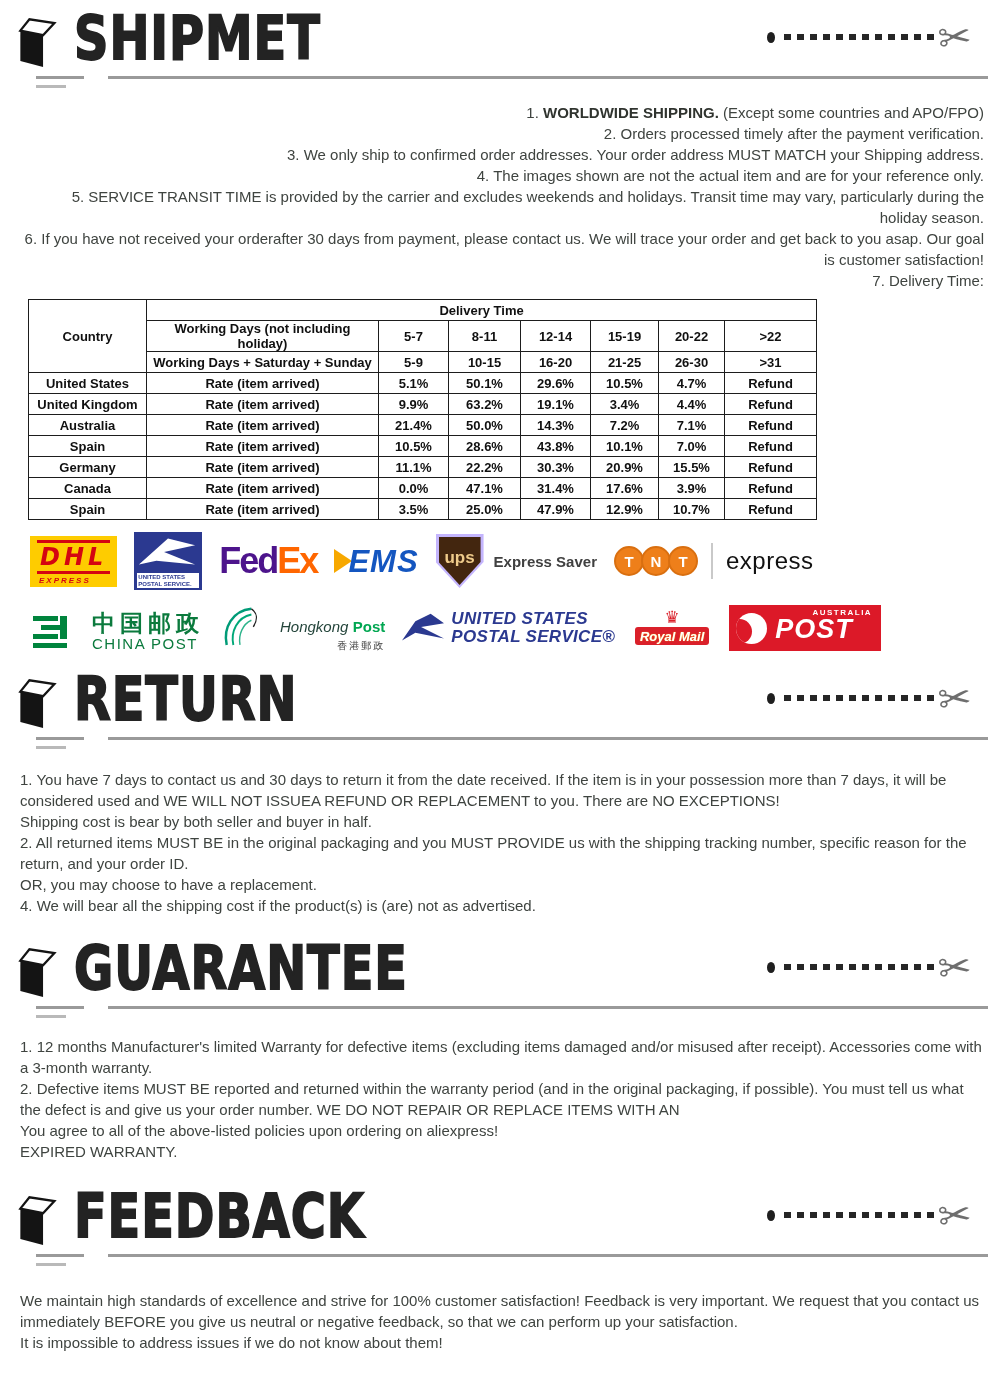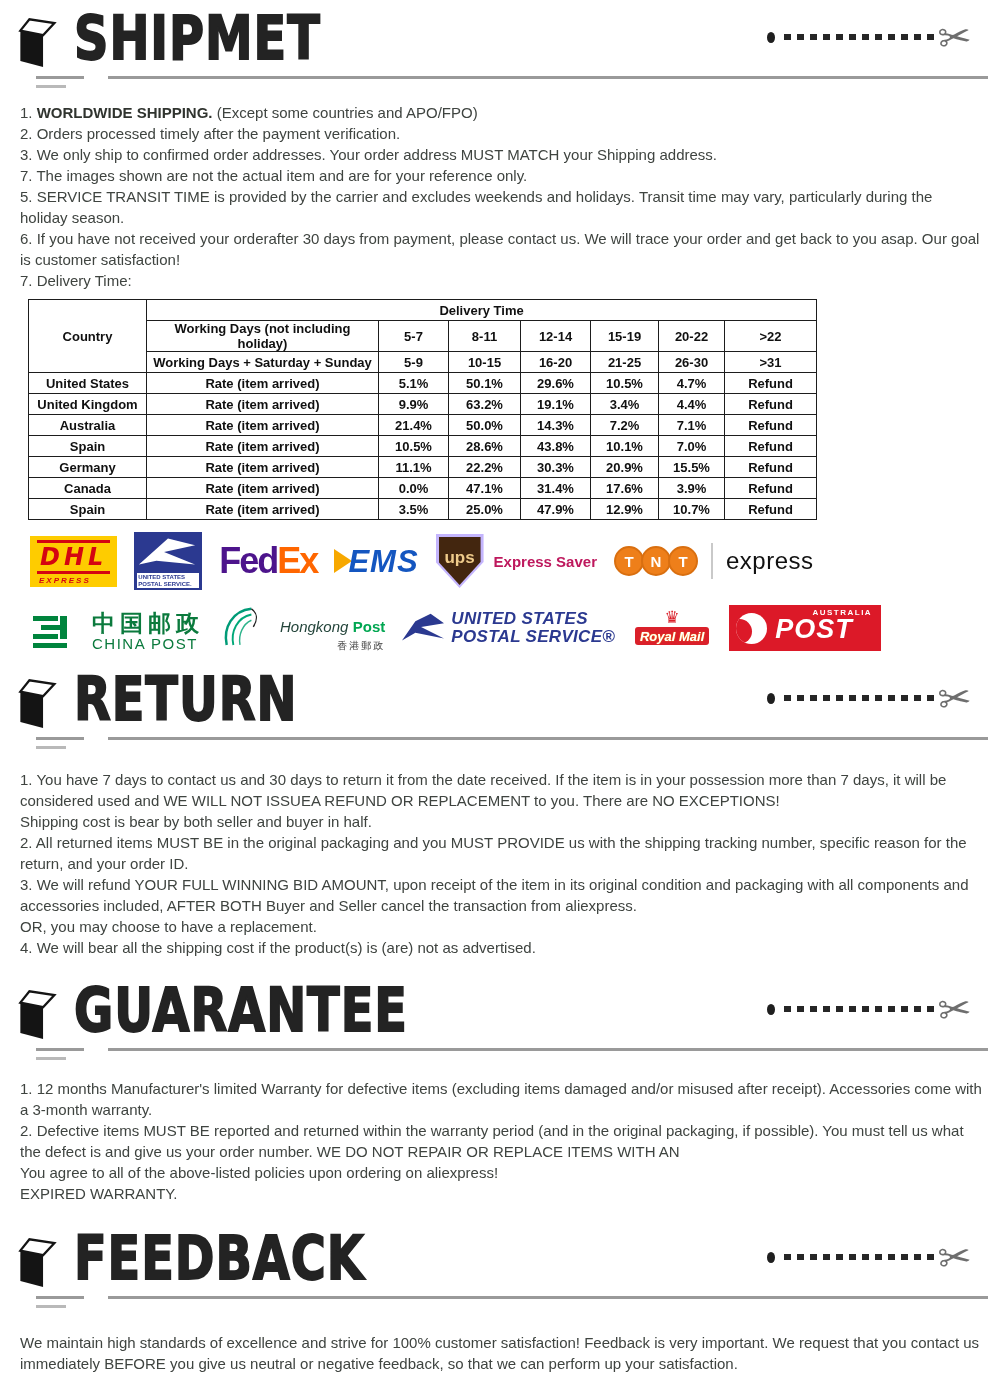--- a/index.html
+++ b/index.html
@@ -64,21 +64,21 @@
   .ems-wedge { width:0; height:0; border-top:12px solid transparent; border-bottom:12px solid transparent;
     border-left:18px solid #F7A800; margin-right:-4px; }
   .ems-word { font-size:31px; font-weight:700; font-style:italic; color:#1456C0; letter-spacing:1px; line-height:1; }
   
   .ups { display:flex; align-items:center; gap:10px; }
   .ups-outer { width:48px; height:54px; background:#c4b5fd; display:flex; align-items:center; justify-content:center;
     clip-path:polygon(0 0,100% 0,100% 52%,50% 100%,0 52%); }
   .ups-shield { width:42px; height:48px; background:#43260f; display:flex; align-items:flex-start; justify-content:center;
     clip-path:polygon(0 0,100% 0,100% 52%,50% 100%,0 52%); }
   .ups-word { color:#EFCB8B; font-weight:700; font-size:17px; line-height:1; margin-top:12px; }
-  .ups-label { font-size:15px; font-weight:700; color:#be185d; }
+  .ups-label { font-size:15px; font-weight:700; color:#404040; }
   
   .tnt { display:flex; align-items:center; }
   .tnt-c { width:30px; height:30px; border-radius:50%; background:#EE7F1A; color:#fff; font-weight:700;
     font-size:15px; display:flex; align-items:center; justify-content:center; margin-left:-3px;
     border:2px solid #d96f10; }
   .tnt-c:first-child { margin-left:0; }
   .tnt-div { width:2px; height:36px; background:#c9c9c9; margin:0 13px; }
   .tnt-express { font-size:24px; color:#111; letter-spacing:0.5px; }
   
   .cpost { display:flex; align-items:center; gap:22px;margin-top:8px; }
@@ -101,21 +101,21 @@
   .rm-name { color:#fff; font-weight:700; font-style:italic; font-size:13px; white-space:nowrap;
     text-shadow:0 0 1px #FFD100; }
   
   .apost { position:relative; background:#DC1928; width:152px; height:46px; display:flex; align-items:center;
     padding-left:46px; }
   .ap-country { position:absolute; top:3px; right:9px; color:#fff; font-size:8px; font-weight:700; letter-spacing:1.5px; }
   .ap-ball { position:absolute; left:7px; top:8px; width:31px; height:31px; border-radius:50%; background:#fff; overflow:hidden; }
   .ap-ball::after { content:""; position:absolute; left:-9px; top:6px; width:25px; height:25px; border-radius:50%; background:#DC1928; }
   .ap-name { color:#fff; font-weight:700; font-style:italic; font-size:27px; letter-spacing:1px; margin-top:4px; }
   
-  .sp-ship-paras { margin-top:14px; }
+  .sp-ship-paras { margin-top:14px;text-align:right; }
   .sp-table {}
   .sec-return { margin-top:8px; }
   .sp-return-paras { margin-top:20px; }
   .sec-guarantee { margin-top:14px; }
   .sp-guarantee-paras { margin-top:18px; }
   .sec-feedback { margin-top:16px; }
   .sp-feedback-paras { margin-top:24px; }
 </style>
 </head>
 <body>
@@ -142,21 +142,21 @@
         <div class="bar b1"></div>
         <div class="bar b2"></div>
       </div>
       <div class="rules-long"></div>
     </div>
 
     <div class="paras sp-ship-paras">
       <p><span>1. </span><span class="lead-bold">WORLDWIDE SHIPPING.</span><span> (Except some countries and APO/FPO)</span></p>
       <p>2. Orders processed timely after the payment verification.</p>
       <p>3. We only ship to confirmed order addresses. Your order address MUST MATCH your Shipping address.</p>
-      <p>7. The images shown are not the actual item and are for your reference only.</p>
+      <p>4. The images shown are not the actual item and are for your reference only.</p>
       <p>5. SERVICE TRANSIT TIME is provided by the carrier and excludes weekends and holidays. Transit time may vary, particularly during the holiday season.</p>
       <p>6. If you have not received your orderafter 30 days from payment, please contact us. We will trace your order and get back to you asap. Our goal is customer satisfaction!</p>
       <p>7. Delivery Time:</p>
     </div>
 
     <table class="dtable sp-table">
       <colgroup>
         <col style="width:118px">
           <col style="width:232px">
           <col style="width:70px">
@@ -370,21 +370,20 @@
       <div class="rules-left">
         <div class="bar b1"></div>
         <div class="bar b2"></div>
       </div>
       <div class="rules-long"></div>
     </div>
     <div class="paras sp-return-paras">
       <p>1. You have 7 days to contact us and 30 days to return it from the date received. If the item is in your possession more than 7 days, it will be considered used and WE WILL NOT ISSUEA REFUND OR REPLACEMENT to you. There are NO EXCEPTIONS!</p>
       <p>Shipping cost is bear by both seller and buyer in half.</p>
       <p>2. All returned items MUST BE in the original packaging and you MUST PROVIDE us with the shipping tracking number, specific reason for the return, and your order ID.</p>
-      <p>3. We will refund YOUR FULL WINNING BID AMOUNT, upon receipt of the item in its original condition and packaging with all components and accessories included, AFTER BOTH Buyer and Seller cancel the transaction from aliexpress.</p>
       <p>OR, you may choose to have a replacement.</p>
       <p>4. We will bear all the shipping cost if the product(s) is (are) not as advertised.</p>
     </div>
   </section>
 
   <section class="sec sec-guarantee">
     <header class="sec-head">
       <span class="cube">
         <svg width="46" height="56" viewBox="0 0 60 74">
           <polygon points="8,22 38,28 38,70 8,62" fill="#141414"></polygon>

